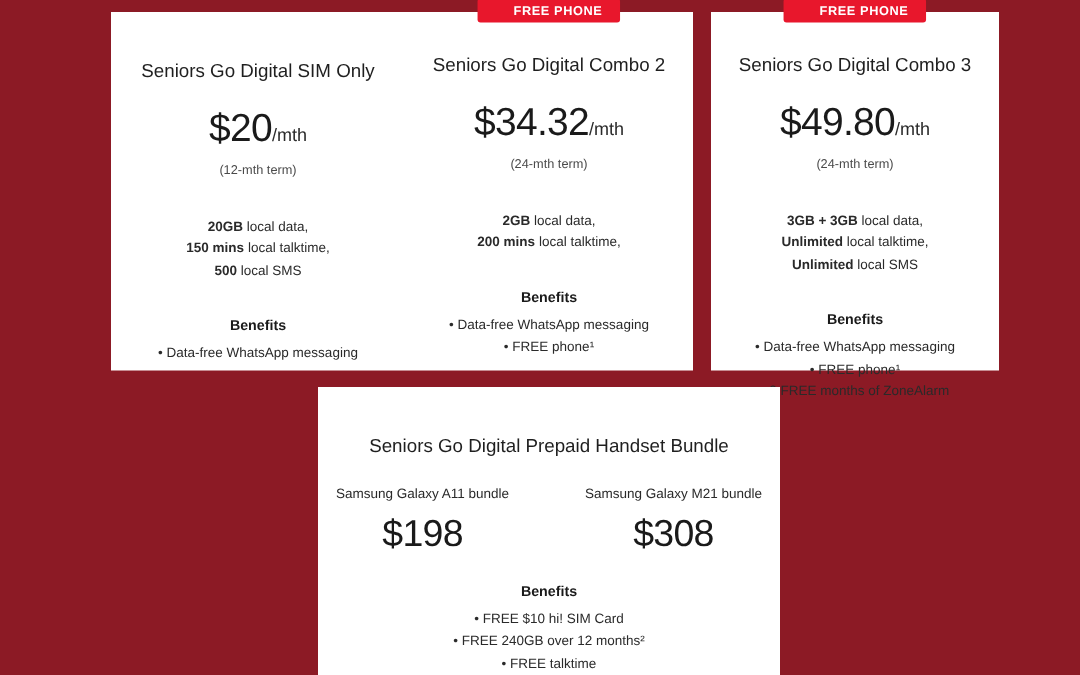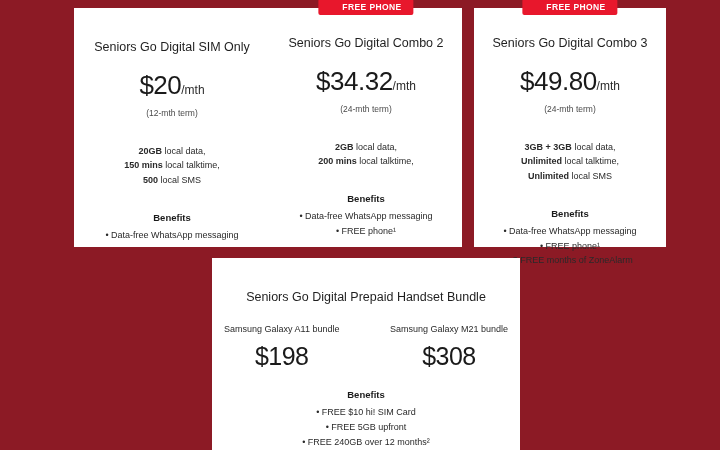--- a/index.html
+++ b/index.html
@@ -197,20 +197,19 @@
         <div class="bundle-price">$198</div>
       </div>
       <div class="bundle-col">
         <div class="bundle-device">Samsung Galaxy M21 bundle</div>
         <div class="bundle-price">$308</div>
       </div>
     </div>
     <div class="bundle-benefits-head">Benefits</div>
     <div class="bundle-benefits">
       <div>• FREE $10 hi! SIM Card</div>
-      <div>• FREE 5GB upfront</div>
       <div>• FREE 240GB over 12 months²</div>
       <div>• FREE talktime</div>
       <div>• Data-free WhatsApp messaging</div>
     </div>
   </div>
 
 </div>
 
 </body></html>

